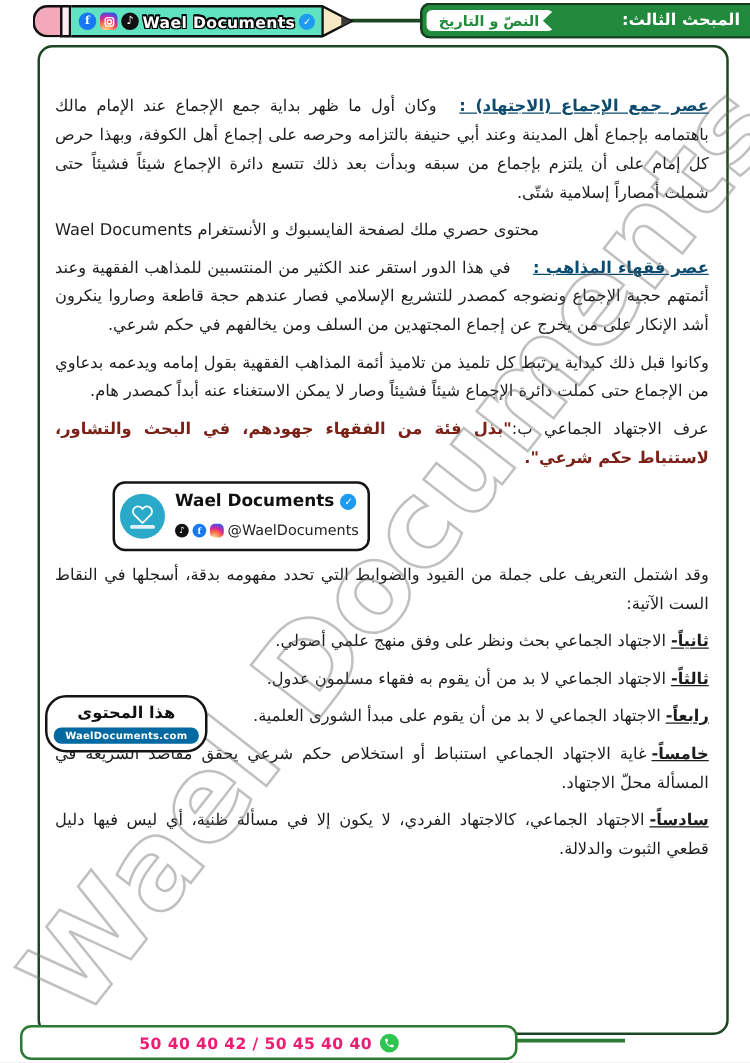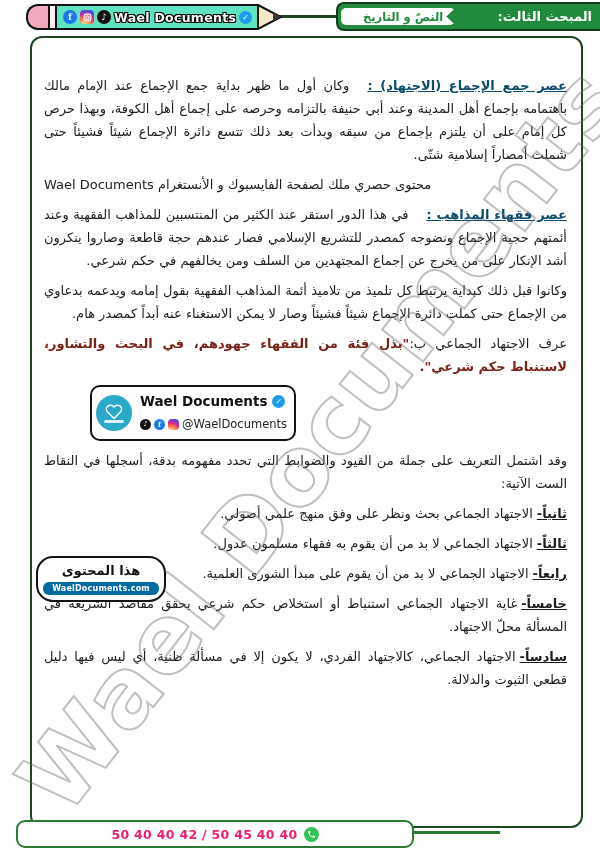--- a/index.html
+++ b/index.html
@@ -28,21 +28,21 @@
   .sicon.vf{background:#1d9bf0;width:13px;height:13px;font-size:8px;}
   .pencil-tip{margin-left:-1px;}
 
   .header-connector{position:absolute;left:247px;top:15px;width:92px;height:2.5px;background:#1c4722;z-index:5;}
 
   
   .chapter-banner{position:absolute;right:0;top:2px;width:262px;height:25px;background:#218a3c;
        border:2px solid #133b1e;border-right:none;border-radius:8px 0 0 8px;
        display:flex;direction:rtl;align-items:center;justify-content:space-between;z-index:6;}
   .chapter-title{color:#fff;font-weight:bold;font-size:13px;padding:0 8px;white-space:nowrap;}
-  .chapter-label{background:#fff;height:17px;margin:2px 3px;padding:0 12px 0 22px;border-radius:5px;
+  .chapter-label{background:#fff;height:17px;margin:2px 3px;padding:0 12px 0 10px;border-radius:5px;
        display:flex;align-items:center;justify-content:flex-start;
        clip-path:polygon(0 0,100% 0,calc(100% - 9px) 50%,100% 100%,0 100%);}
   .chapter-label span{color:#1f8b3b;font-weight:bold;font-size:11.5px;white-space:nowrap;direction:rtl;}
 
   
   .watermark{position:absolute;left:-140px;top:385px;width:920px;text-align:center;
       transform:rotate(-52deg);font-size:95px;font-weight:bold;white-space:nowrap;
       color:transparent;-webkit-text-stroke:2px rgba(105,105,105,0.42);
       z-index:5;pointer-events:none;letter-spacing:1px;}
 

